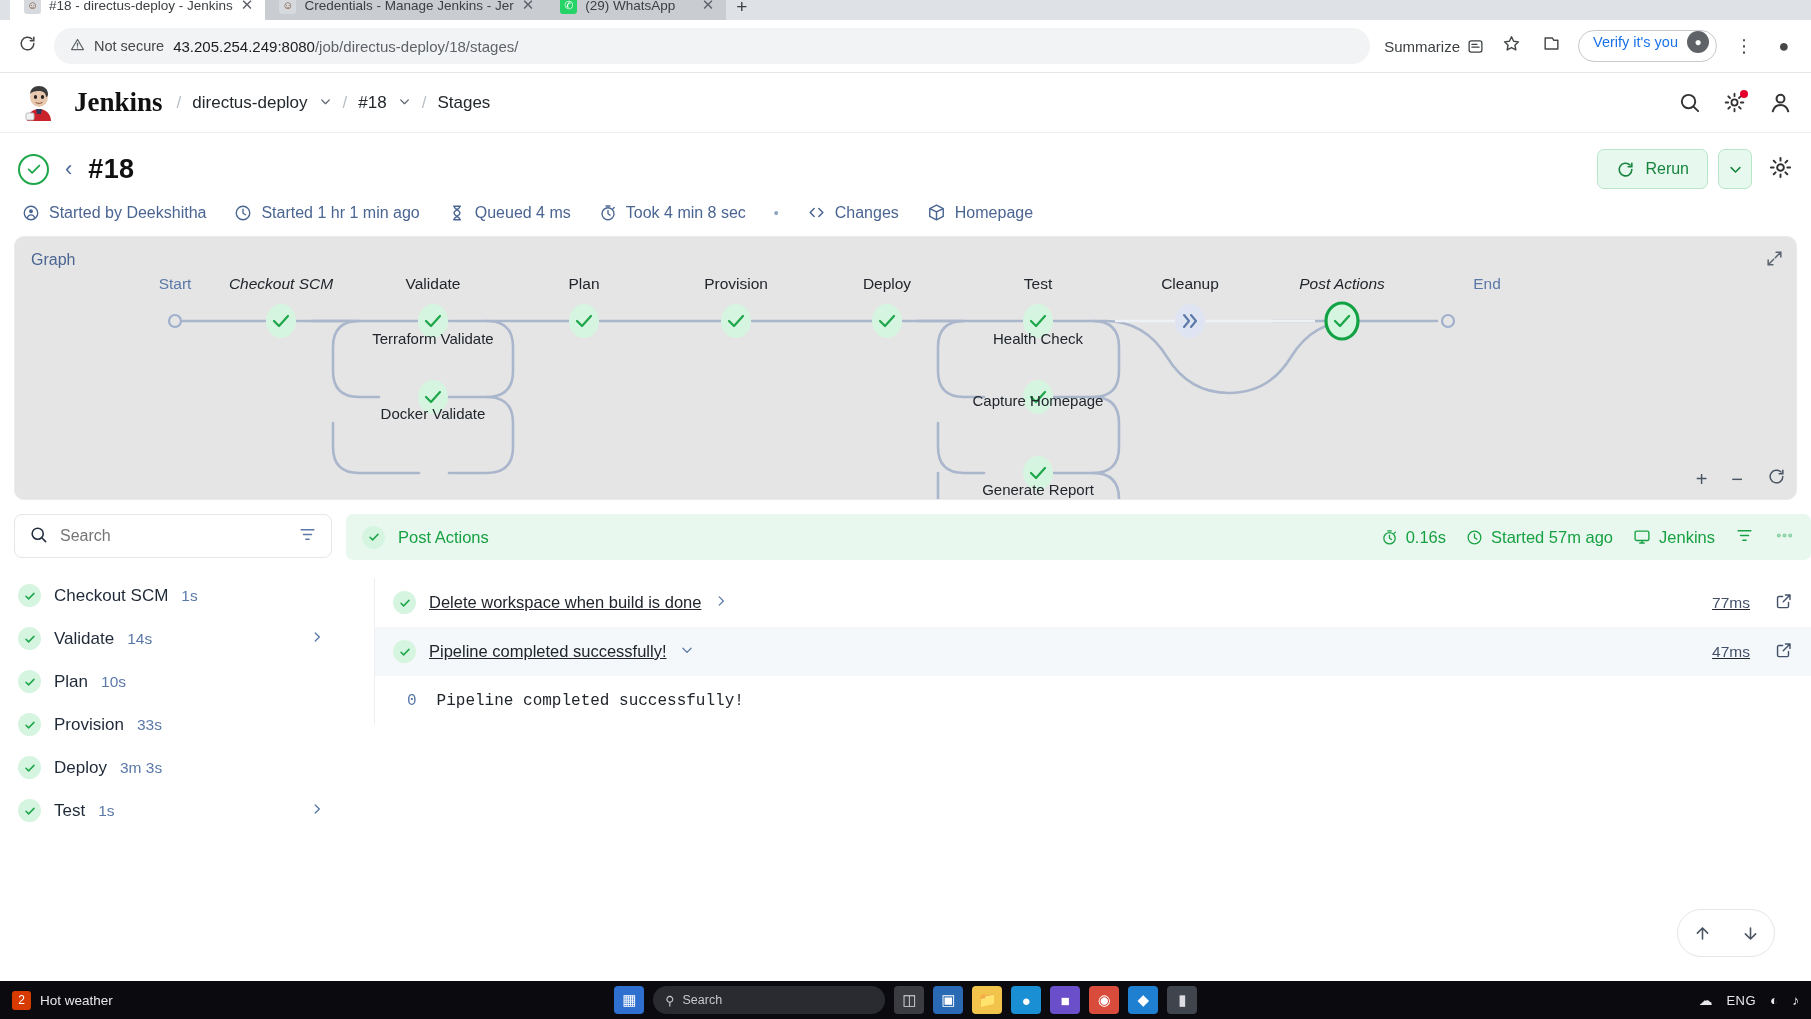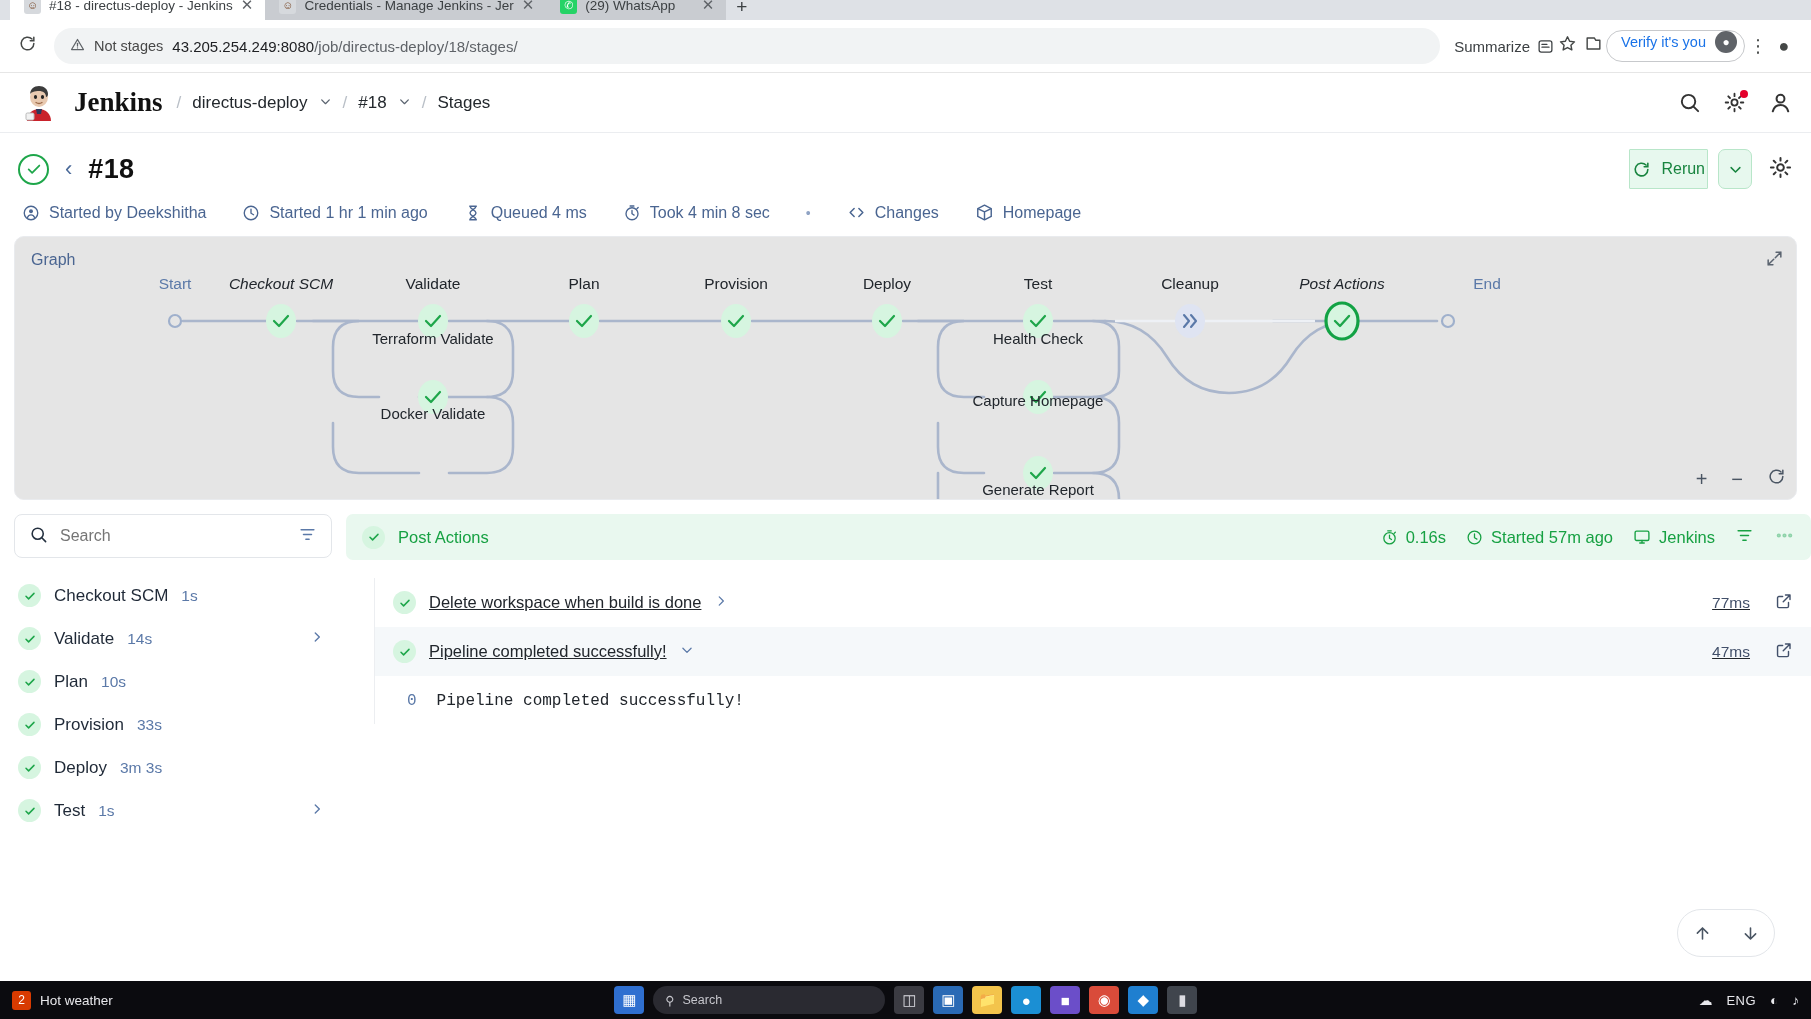--- a/index.html
+++ b/index.html
@@ -43,21 +43,21 @@
   .nav-ico { color: #444746; width: 26px; text-align: center; font-size: 18px; flex: none; }
   .urlbox {
     flex: 1; height: 36px; background: #f1f3f4; border-radius: 18px;
     display: flex; align-items: center; gap: 9px; padding: 0 16px;
     font-size: 15px; color: #202124; min-width: 0;
   }
   .warn-tri { color: #5f6368; font-size: 14px; }
   .notsecure { color: #474747; font-size: 14.5px; white-space: nowrap; }
   .url-host { color: #202124; }
   .url-path { color: #5f6368; }
-  .omni-right { display: flex; align-items: center; flex: none; }
+  .omni-right { display: flex; align-items: center; gap: 14px; flex: none; }
   .summarize {
     display: flex; align-items: center; gap: 7px; font-size: 15px;
     color: #3c4043; white-space: nowrap;
   }
   .verify-pill {
     display: flex; align-items: center; gap: 9px; height: 32px;
     border: 1px solid #c7c9cc; border-radius: 17px; padding: 0 7px 9px 14px;
     font-size: 14.5px; color: #1a73e8; white-space: nowrap;
   }
   .avatar-sm {
@@ -90,33 +90,33 @@
   .build-row { display: flex; align-items: center; gap: 16px; padding: 16px 18px 6px 18px; }
   .ring {
     width: 31px; height: 31px; border-radius: 50%; border: 2.5px solid #1ea64a;
     display: flex; align-items: center; justify-content: center; color: #1ea64a;
     font-size: 16px; flex: none;
   }
   .back-chev { color: #4b6a99; font-size: 22px; }
   .build-num { font-size: 27px; font-weight: 700; color: #111; letter-spacing: .3px; }
   .build-actions { margin-left: auto; display: flex; align-items: center; gap: 10px; }
   .rerun-btn {
-    display: flex; align-items: center; gap: 10px; height: 40px; padding: 0 2px;
+    display: flex; align-items: center; gap: 10px; height: 40px; padding: 0 18px;
     background: #e7f8ee; color: #18843f; border: 1px solid #b8e6c9;
-    border-radius: 1px; font-size: 16px;
+    border-radius: 7px; font-size: 16px;
   }
   .rerun-caret {
     width: 34px; height: 40px; background: #e7f8ee; border: 1px solid #b8e6c9;
     border-radius: 7px; display: flex; align-items: center; justify-content: center;
     color: #18843f;
   }
   .gear-btn-lg { color: #333; padding-left: 6px; }
 
   
-  .meta-row { display: flex; align-items: center; gap: 36px; padding: 8px 18px 14px 22px; flex-wrap: nowrap; }
+  .meta-row { display: flex; align-items: center; gap: 28px; padding: 8px 18px 14px 22px; flex-wrap: nowrap; }
   .meta-item { display: flex; align-items: center; gap: 9px; color: #4a6persistent; }
   .meta-item { color: #4a6591; font-size: 16px; white-space: nowrap; }
   .meta-item svg { flex: none; }
   .meta-dot { color: #8fa3c4; font-size: 14px; }
 
   
   .graph-card {
     margin: 0 14px; border: 1px solid #e9ebee; border-radius: 10px;
     height: 264px; position: relative; overflow: hidden; background: #e5e5e5;
   }
@@ -249,21 +249,21 @@
       </svg>
     </span>
     <div class="urlbox">
       <span class="warn-tri">
         <svg width="15" height="15" viewBox="0 0 24 24" fill="none" stroke="#5f6368" stroke-width="2" stroke-linejoin="round">
           <path d="M12 4 2.5 20h19L12 4z"></path>
             <path d="M12 10v4.5" stroke-linecap="round"></path>
             <path d="M12 17.3v.2" stroke-linecap="round"></path>
         </svg>
       </span>
-      <span class="notsecure">Not stages</span>
+      <span class="notsecure">Not secure</span>
       <span><span class="url-host">43.205.254.249:8080</span><span class="url-path">/job/directus-deploy/18/stages/</span></span>
     </div>
     <div class="omni-right">
       <span class="summarize">
         <span>Summarize</span>
         <svg width="17" height="17" viewBox="0 0 24 24" fill="none" stroke="#3c4043" stroke-width="1.8">
           <rect x="3" y="4" width="18" height="16" rx="3"></rect>
             <path d="M7 9h7M7 13h10" stroke-linecap="round"></path>
         </svg>
       </span>

